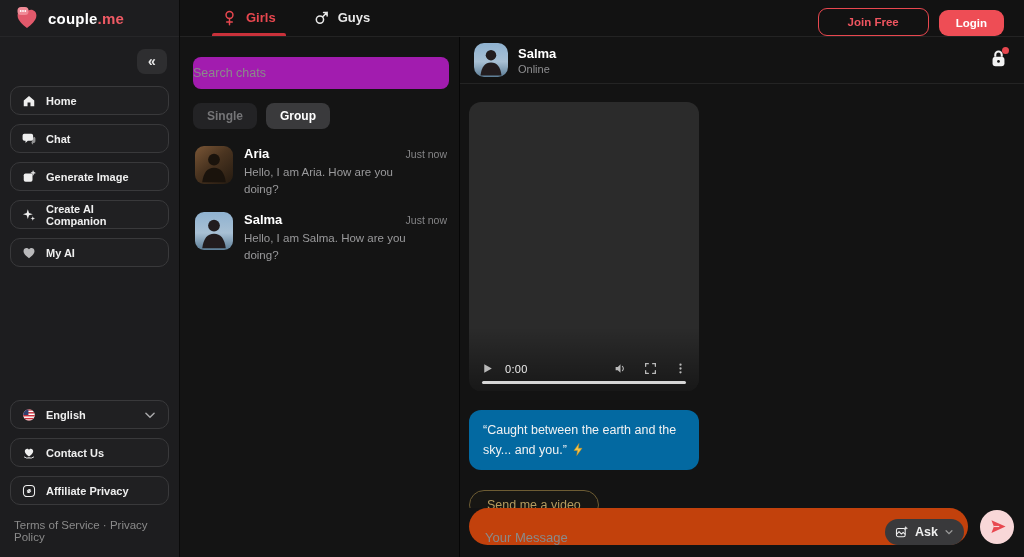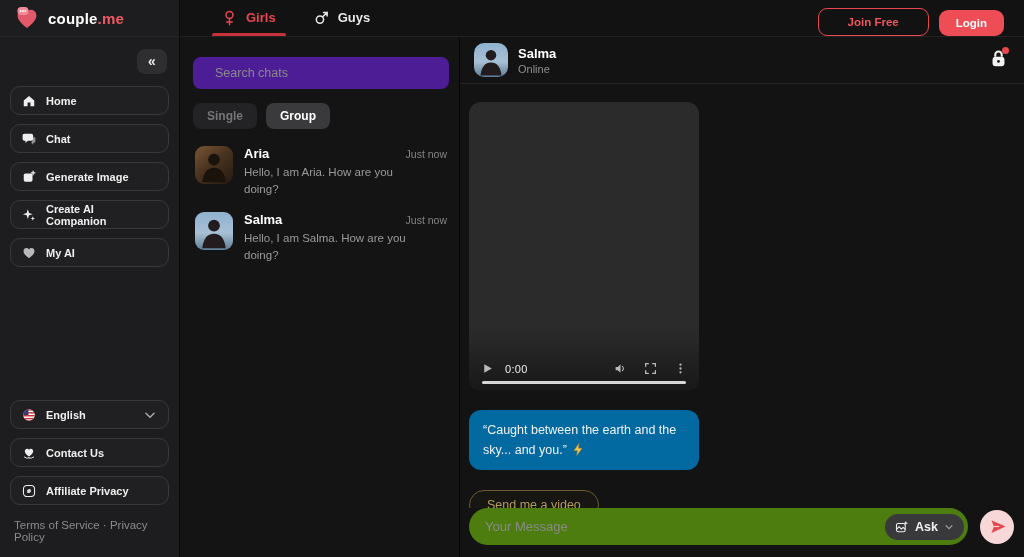--- a/index.html
+++ b/index.html
@@ -44,22 +44,22 @@
   .btn-join { padding:7px 29px; border:1px solid #e8474f; border-radius:9px; background:transparent;
     color:#ef5560; font-size:11.5px; font-weight:700; cursor:pointer; margin-right:10px; font-family:inherit; }
   .btn-login { padding:7px 17px; border:none; border-radius:9px; background:#ee4d55;
     color:#fff; font-size:11.5px; font-weight:700; cursor:pointer; font-family:inherit; }
 
   .content-row { flex:1; display:flex; min-height:0; }
 
   
   .chatlist { width:280px; background:#141414; border-right:1px solid rgba(0,0,0,.7);
     padding:20px 10px 0 13px; flex-shrink:0; }
-  .search-input { width:100%; height:32px; background:#4c1d95; border:none; border-radius:8px;
-    padding:0 22px; color:#ddd; font-size:12.5px; outline:none; font-family:inherit; }
+  .search-input { width:100%; height:32px; background:#a21caf; border:none; border-radius:8px;
+    padding:0 0; color:#ddd; font-size:12.5px; outline:none; font-family:inherit; }
   .search-input::placeholder { color:#8a8a8a; }
   .filters { display:flex; gap:9px; margin-top:14px; }
   .pill { padding:6px 14px; border-radius:8px; border:none; font-size:12px; font-weight:700;
     cursor:pointer; font-family:inherit; }
   .pill.inactive { background:#232325; color:#757577; }
   .pill.active { background:#3a3a3c; color:#fff; }
   .chat-items { margin-top:13px; display:flex; flex-direction:column; gap:7px; }
   .chat-item { display:flex; gap:11px; padding:4px 2px; cursor:pointer; border-radius:8px; }
   .avatar { width:38px; height:38px; border-radius:9px; flex-shrink:0; position:relative; overflow:hidden; }
   .avatar svg { position:absolute; inset:0; width:100%; height:100%; }
@@ -102,22 +102,22 @@
 
   .bubble { margin-top:19px; width:230px; background:#0369a1; border-radius:12px;
     padding:10px 14px; color:#f2f2f2; font-size:12.5px; line-height:1.6; }
   .bolt { width:12px; height:13px; vertical-align:-2px; margin-left:2px; }
 
   .suggestion-chip { margin-top:20px; display:inline-block; padding:7px 17px;
     border:1px solid #6d5c33; border-radius:17px; background:rgba(60,50,24,.12);
     color:#b49b5e; font-size:12.5px; cursor:pointer; font-family:inherit; }
 
   .composer { display:flex; align-items:center; gap:12px; padding:0 10px 12px 9px; flex-shrink:0; }
-  .msg-field { flex:1; height:37px; background:#4d7c0f; border-radius:19px; display:flex;
-    align-items:center; padding:0 4px 0 16px; }
+  .msg-field { flex:1; height:37px; background:#c2410c; border-radius:19px; display:flex;
+    align-items:flex-end; padding:0 4px 0 16px; }
   .msg-input { flex:1; background:transparent; border:none; outline:none; color:#ddd;
     font-size:13px; font-family:inherit; min-width:0; }
   .msg-input::placeholder { color:#8a8a8a; }
   .ask-btn { display:flex; align-items:center; gap:6px; background:#39393b; border:none;
     border-radius:15px; padding:6px 10px; color:#f0f0f0; font-size:12.5px; font-weight:600;
     cursor:pointer; font-family:inherit; }
   .ask-btn svg.ic { width:14px; height:14px; }
   .ask-btn svg.ch { width:10px; height:10px; color:#9a9a9a; }
   .send-btn { width:34px; height:34px; border-radius:50%; background:#f8d7d8; border:none;
     cursor:pointer; display:flex; align-items:center; justify-content:center; flex-shrink:0; }

